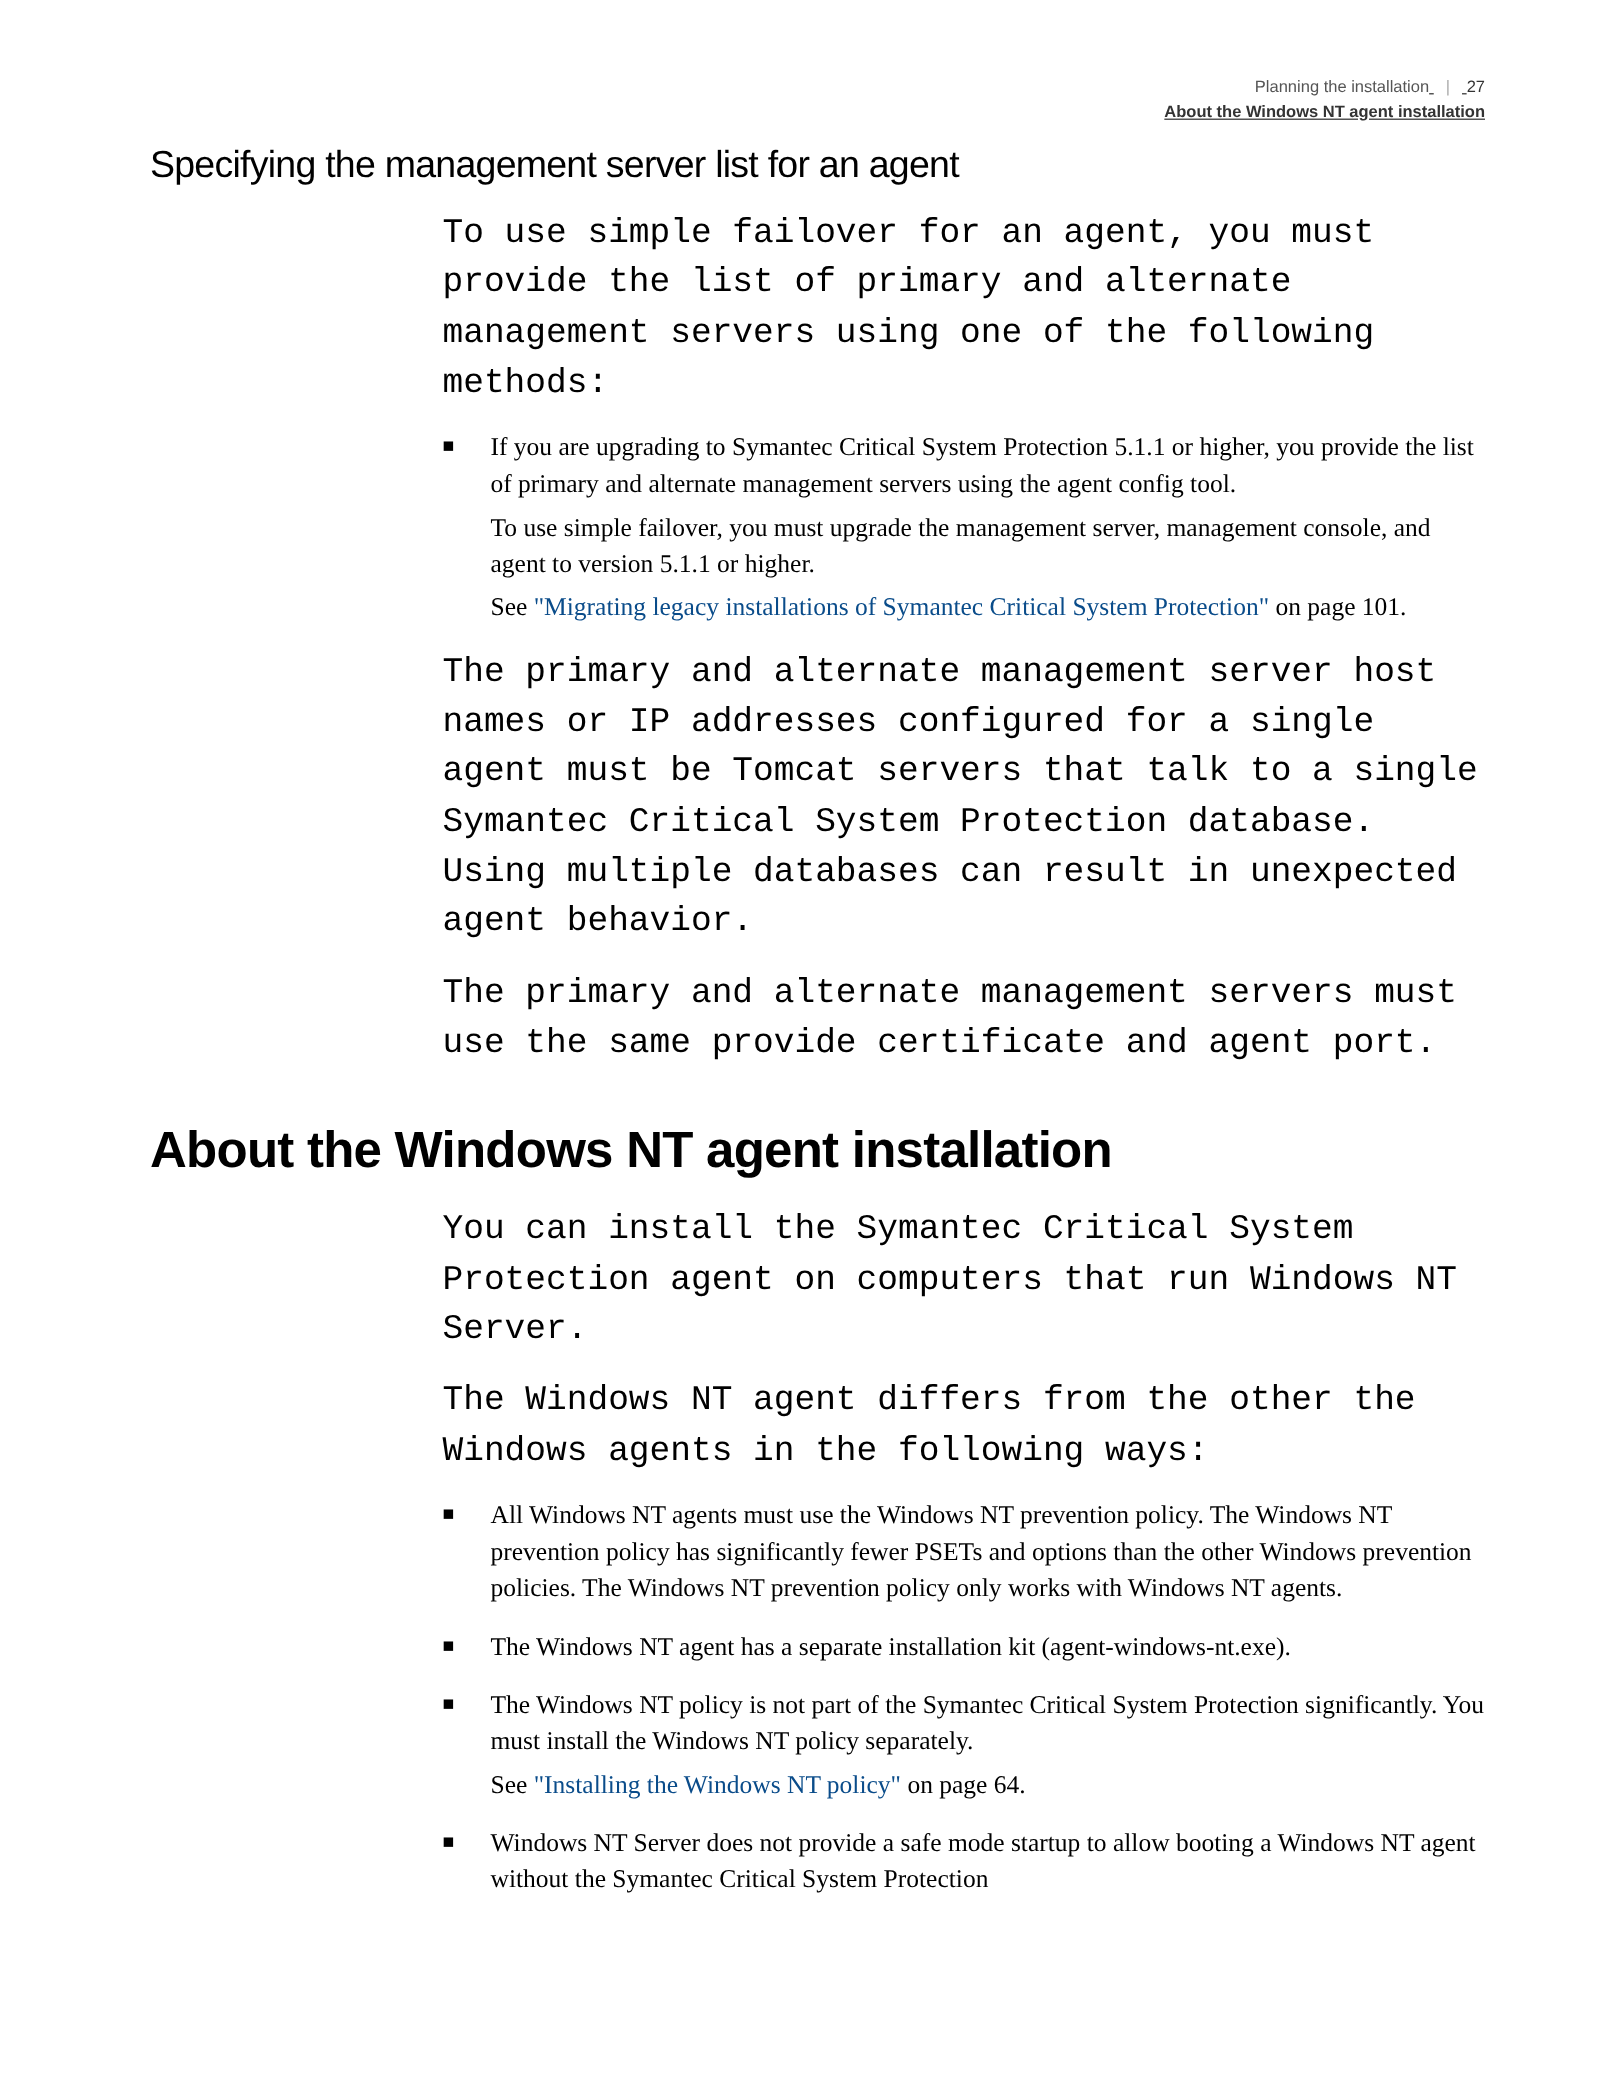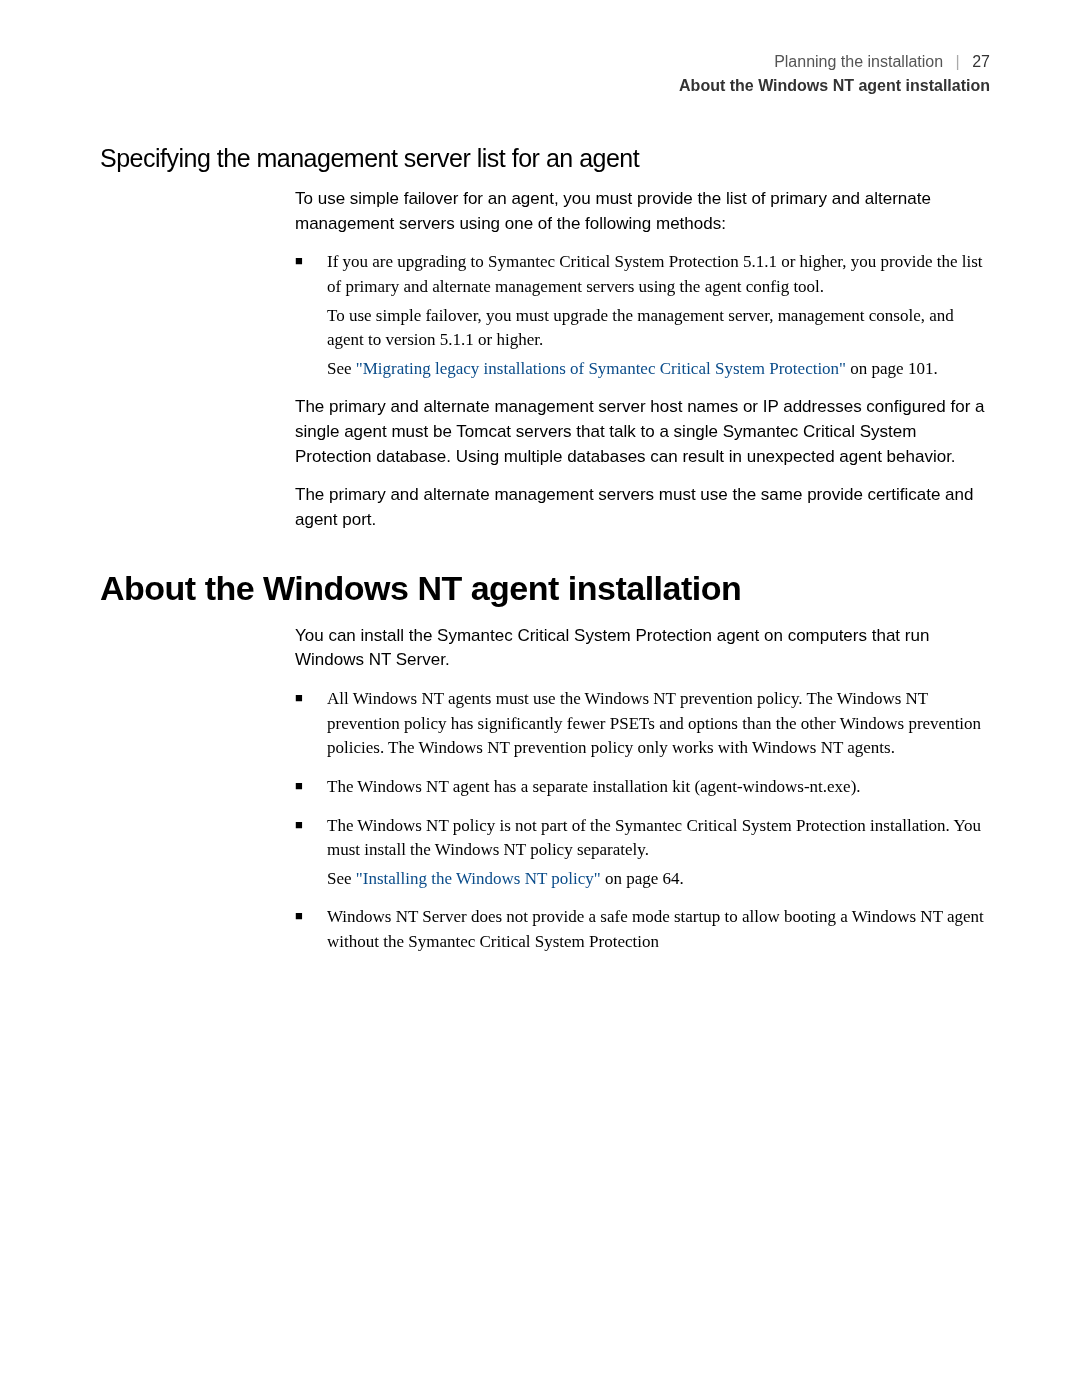--- a/index.html
+++ b/index.html
@@ -11,24 +11,25 @@
     width: 1080px;
     height: 1388px;
     box-sizing: border-box;
   }
   .page {
     padding: 50px 90px 50px 100px;
   }
   .header-block {
     text-align: right;
     font-family: Verdana, Arial, sans-serif;
-    font-size: 16px;
+    font-size: 11px;
     color: #555;
     line-height: 1.5;
-    margin-bottom: 46px;
+    margin-bottom: 13px;
+    text-decoration: underline;
   }
   .header-line1 {
     display: inline-block;
   }
   .header-sep {
     display: inline-block;
     margin: 0 8px;
     color: #aaa;
   }
   .header-pagenum {
@@ -52,24 +53,24 @@
     font-size: 34px;
     font-weight: bold;
     letter-spacing: -0.5px;
     margin: 36px 0 16px 0;
     color: #000;
   }
   .body-block {
     margin-left: 195px;
   }
   .para {
-    font-size: 17px;
+    font-size: 23px;
     line-height: 1.45;
     margin: 0 0 14px 0;
-    font-family: Liberation Sans, sans-serif;
+    font-family: Liberation Mono, monospace;
   }
   ul.bullets {
     list-style: none;
     padding: 0;
     margin: 0 0 14px 0;
   }
   ul.bullets > li {
     position: relative;
     padding-left: 32px;
     font-size: 17px;
@@ -122,30 +123,31 @@
     </ul>
 
     <p class="para">The primary and alternate management server host names or IP addresses configured for a single agent must be Tomcat servers that talk to a single Symantec Critical System Protection database. Using multiple databases can result in unexpected agent behavior.</p>
     <p class="para">The primary and alternate management servers must use the same provide certificate and agent port.</p>
   </div>
 
   <h1 class="h1">About the Windows NT agent installation</h1>
 
   <div class="body-block">
     <p class="para">You can install the Symantec Critical System Protection agent on computers that run Windows NT Server.</p>
+    <p class="para">The Windows NT agent differs from the other the Windows agents in the following ways:</p>
 
     <ul class="bullets">
       <li>
         <span>All Windows NT agents must use the Windows NT prevention policy. The Windows NT prevention policy has significantly fewer PSETs and options than the other Windows prevention policies. The Windows NT prevention policy only works with Windows NT agents.</span>
       </li>
       <li>
         <span>The Windows NT agent has a separate installation kit (agent-windows-nt.exe).</span>
       </li>
       <li>
-        <span>The Windows NT policy is not part of the Symantec Critical System Protection installation. You must install the Windows NT policy separately.</span>
+        <span>The Windows NT policy is not part of the Symantec Critical System Protection significantly. You must install the Windows NT policy separately.</span>
         <div class="subpara">
           <span>See </span><span class="link">"Installing the Windows NT policy"</span><span> on page 64.</span>
         </div>
       </li>
       <li>
         <span>Windows NT Server does not provide a safe mode startup to allow booting a Windows NT agent without the Symantec Critical System Protection</span>
       </li>
     </ul>
   </div>
 

